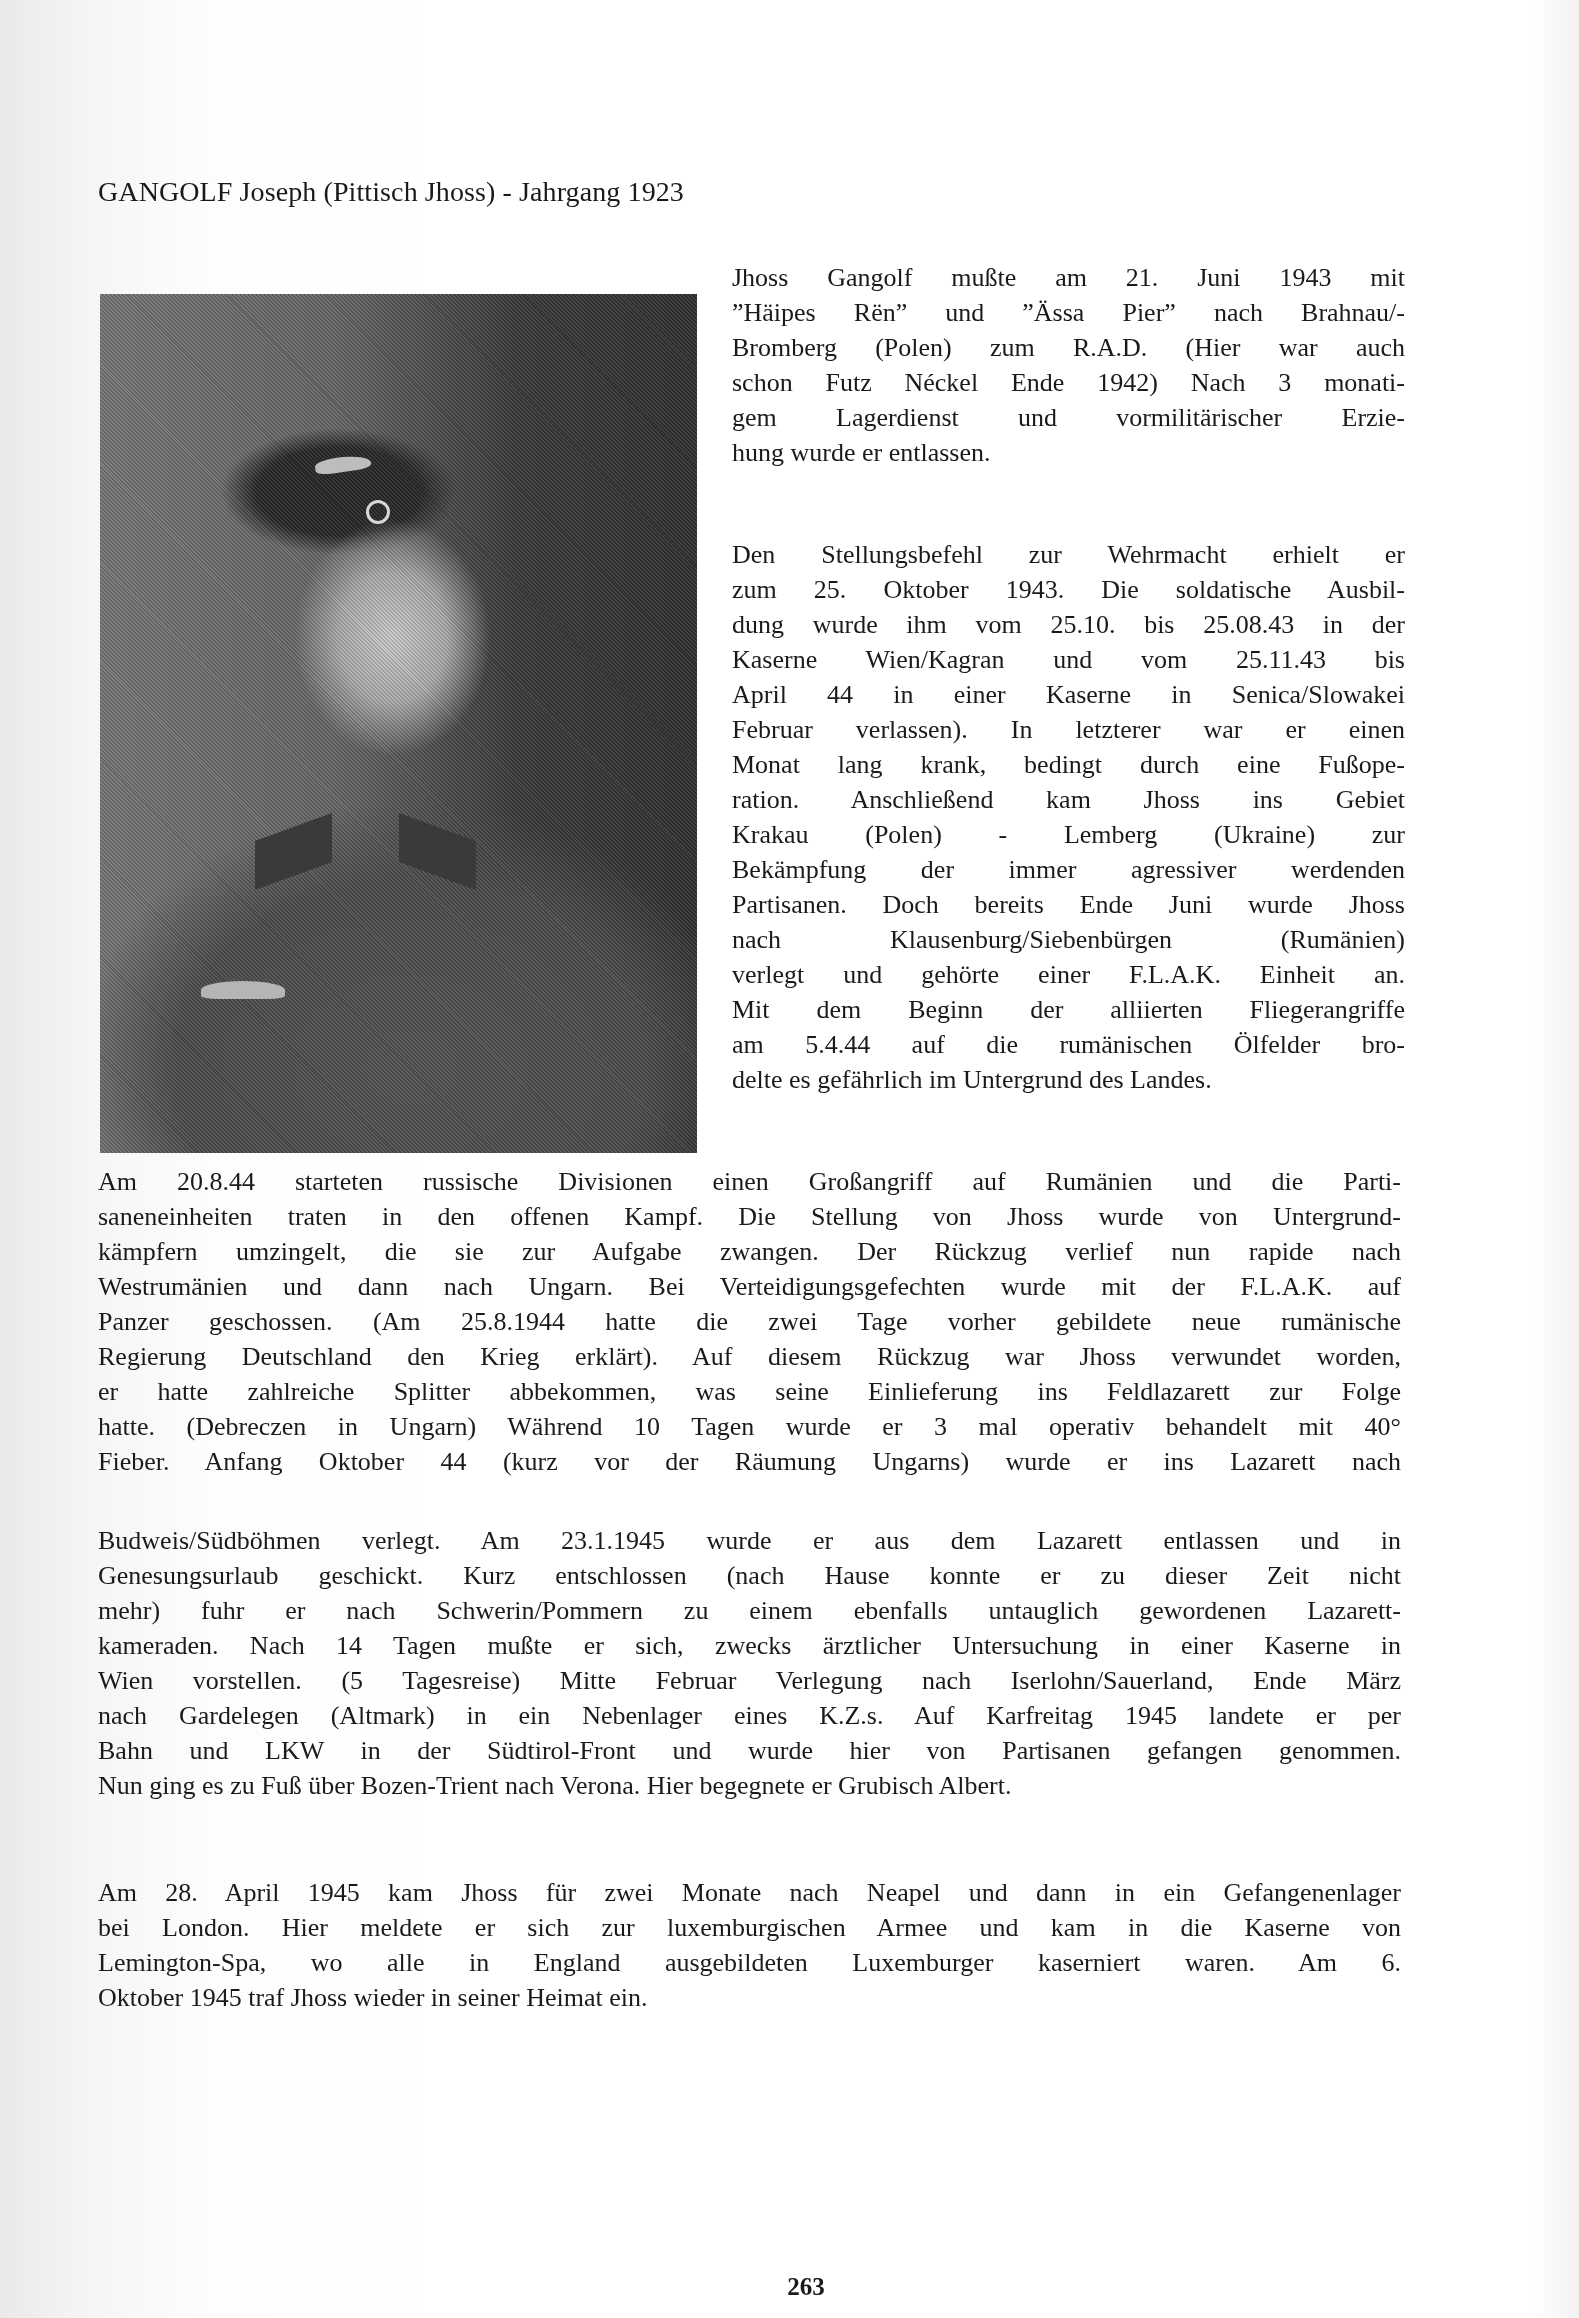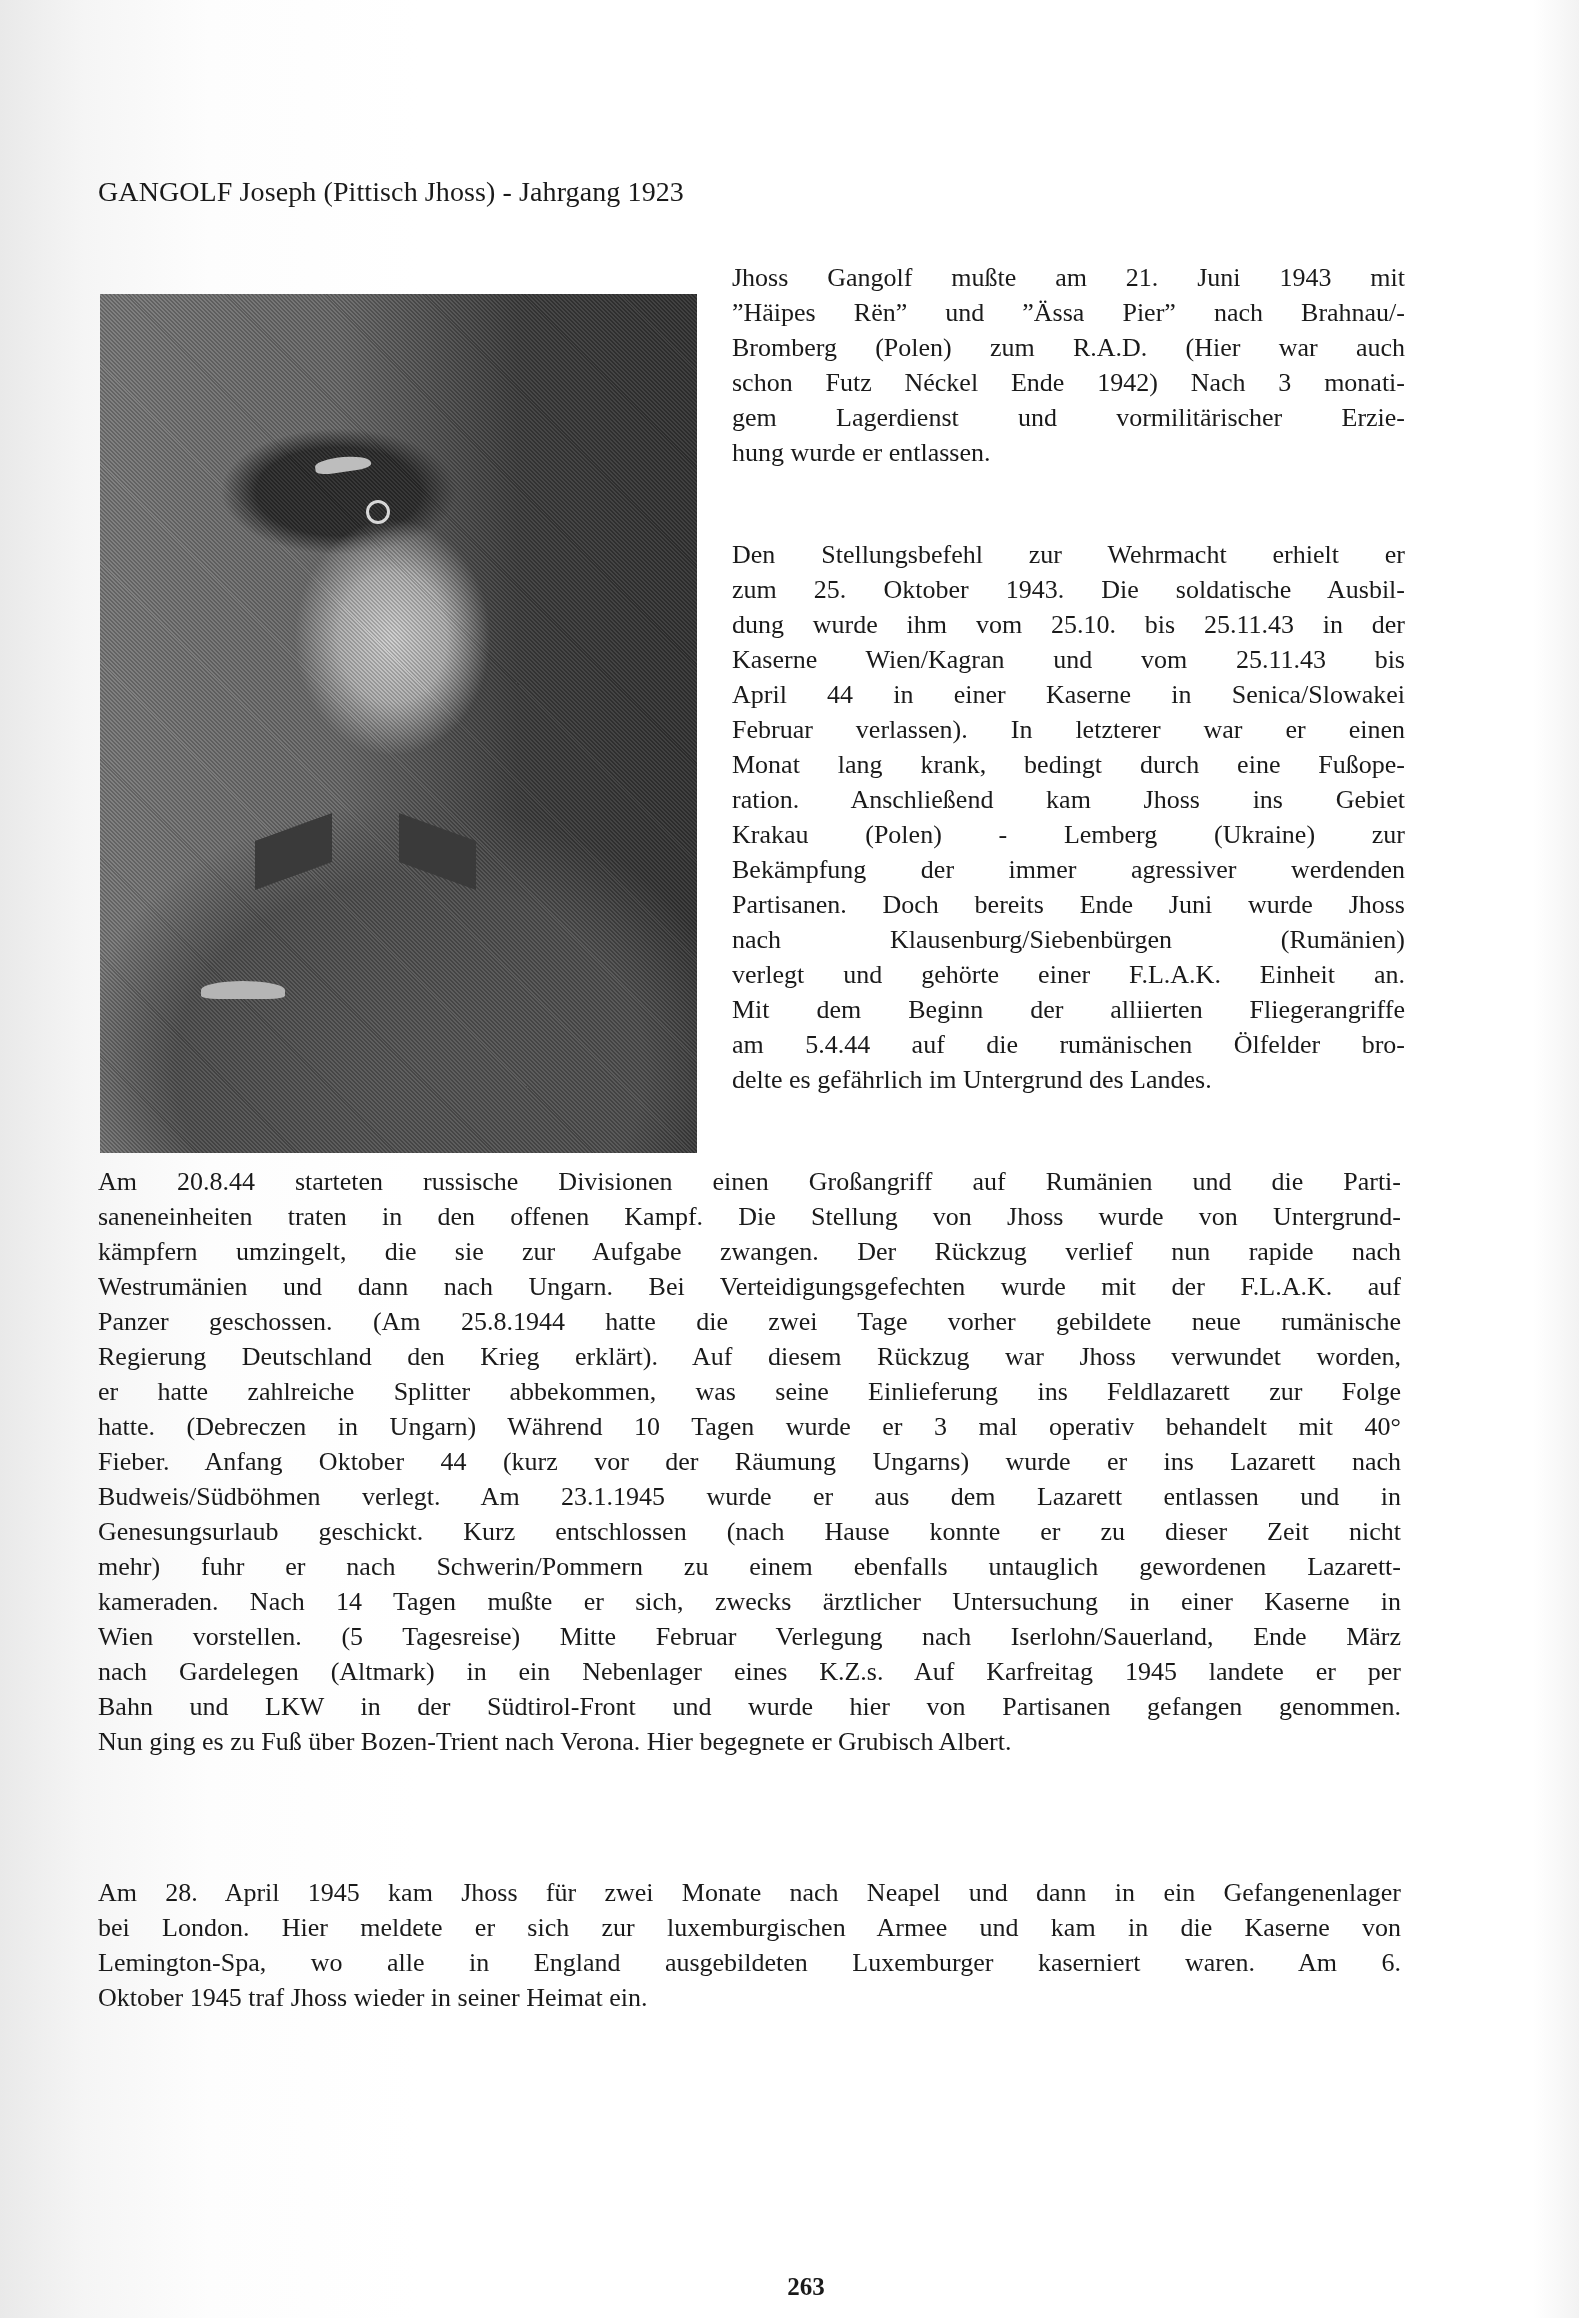--- a/index.html
+++ b/index.html
@@ -82,21 +82,21 @@
   <span class="line" style="white-space: nowrap;">”Häipes Rën” und ”Ässa Pier” nach Brahnau/-</span>
   <span class="line" style="white-space: nowrap;">Bromberg (Polen) zum R.A.D. (Hier war auch</span>
   <span class="line" style="white-space: nowrap;">schon Futz Néckel Ende 1942) Nach 3 monati-</span>
   <span class="line" style="white-space: nowrap;">gem Lagerdienst und vormilitärischer Erzie-</span>
   <span class="line last" style="white-space: nowrap;">hung wurde er entlassen.</span>
 </div>
 
 <div class="col-text p2">
   <span class="line" style="white-space: nowrap;">Den Stellungsbefehl zur Wehrmacht erhielt er</span>
   <span class="line" style="white-space: nowrap;">zum 25. Oktober 1943. Die soldatische Ausbil-</span>
-  <span class="line" style="white-space: nowrap;">dung wurde ihm vom 25.10. bis 25.11.43 in der</span>
+  <span class="line" style="white-space: nowrap;">dung wurde ihm vom 25.10. bis 25.08.43 in der</span>
   <span class="line" style="white-space: nowrap;">Kaserne Wien/Kagran und vom 25.11.43 bis</span>
   <span class="line" style="white-space: nowrap;">April 44 in einer Kaserne in Senica/Slowakei</span>
   <span class="line" style="white-space: nowrap;">Februar verlassen). In letzterer war er einen</span>
   <span class="line" style="white-space: nowrap;">Monat lang krank, bedingt durch eine Fußope-</span>
   <span class="line" style="white-space: nowrap;">ration. Anschließend kam Jhoss ins Gebiet</span>
   <span class="line" style="white-space: nowrap;">Krakau (Polen) - Lemberg (Ukraine) zur</span>
   <span class="line" style="white-space: nowrap;">Bekämpfung der immer agressiver werdenden</span>
   <span class="line" style="white-space: nowrap;">Partisanen. Doch bereits Ende Juni wurde Jhoss</span>
   <span class="line" style="white-space: nowrap;">nach Klausenburg/Siebenbürgen (Rumänien)</span>
   <span class="line" style="white-space: nowrap;">verlegt und gehörte einer F.L.A.K. Einheit an.</span>
@@ -108,21 +108,21 @@
 <div class="full-text p3">
   <span class="line" style="white-space: nowrap;">Am 20.8.44 starteten russische Divisionen einen Großangriff auf Rumänien und die Parti-</span>
   <span class="line" style="white-space: nowrap;">saneneinheiten traten in den offenen Kampf. Die Stellung von Jhoss wurde von Untergrund-</span>
   <span class="line" style="white-space: nowrap;">kämpfern umzingelt, die sie zur Aufgabe zwangen. Der Rückzug verlief nun rapide nach</span>
   <span class="line" style="white-space: nowrap;">Westrumänien und dann nach Ungarn. Bei Verteidigungsgefechten wurde mit der F.L.A.K. auf</span>
   <span class="line" style="white-space: nowrap;">Panzer geschossen. (Am 25.8.1944 hatte die zwei Tage vorher gebildete neue rumänische</span>
   <span class="line" style="white-space: nowrap;">Regierung Deutschland den Krieg erklärt). Auf diesem Rückzug war Jhoss verwundet worden,</span>
   <span class="line" style="white-space: nowrap;">er hatte zahlreiche Splitter abbekommen, was seine Einlieferung ins Feldlazarett zur Folge</span>
   <span class="line" style="white-space: nowrap;">hatte. (Debreczen in Ungarn) Während 10 Tagen wurde er 3 mal operativ behandelt mit 40°</span>
   <span class="line" style="white-space: nowrap;">Fieber. Anfang Oktober 44 (kurz vor der Räumung Ungarns) wurde er ins Lazarett nach</span>
-  <span class="line" style="white-space: nowrap;">Budweis/Südböhmen verlegt. Am 23.1.1945 wurde er aus dem Lazarett entlassen und in</span>
+  <span class="line" style="white-space: nowrap; margin-top: 44px;">Budweis/Südböhmen verlegt. Am 23.1.1945 wurde er aus dem Lazarett entlassen und in</span>
   <span class="line" style="white-space: nowrap;">Genesungsurlaub geschickt. Kurz entschlossen (nach Hause konnte er zu dieser Zeit nicht</span>
   <span class="line" style="white-space: nowrap;">mehr) fuhr er nach Schwerin/Pommern zu einem ebenfalls untauglich gewordenen Lazarett-</span>
   <span class="line" style="white-space: nowrap;">kameraden. Nach 14 Tagen mußte er sich, zwecks ärztlicher Untersuchung in einer Kaserne in</span>
   <span class="line" style="white-space: nowrap;">Wien vorstellen. (5 Tagesreise) Mitte Februar Verlegung nach Iserlohn/Sauerland, Ende März</span>
   <span class="line" style="white-space: nowrap;">nach Gardelegen (Altmark) in ein Nebenlager eines K.Z.s. Auf Karfreitag 1945 landete er per</span>
   <span class="line" style="white-space: nowrap;">Bahn und LKW in der Südtirol-Front und wurde hier von Partisanen gefangen genommen.</span>
   <span class="line last" style="white-space: nowrap;">Nun ging es zu Fuß über Bozen-Trient nach Verona. Hier begegnete er Grubisch Albert.</span>
 </div>
 
 <div class="full-text p4">

